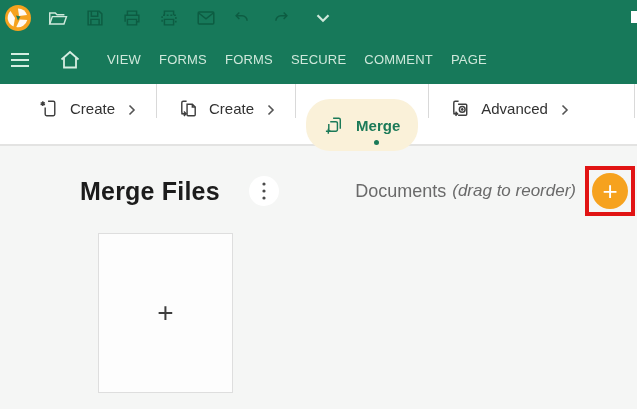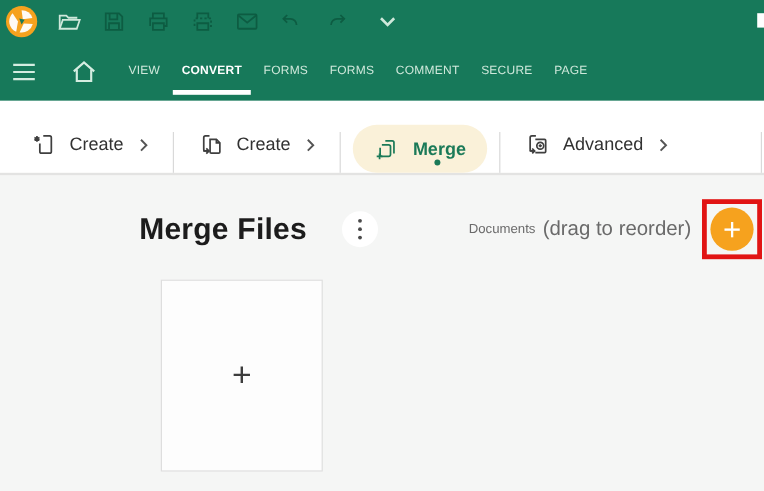--- a/index.html
+++ b/index.html
@@ -12,58 +12,58 @@
   .logo { width:28px; height:28px; flex:0 0 auto; }
   .tb-icon { width:22px; height:22px; margin-left:15px; flex:0 0 auto; }
   .tb-icon.dim  svg { stroke:#0d5c42; }
   .tb-icon.lit  svg { stroke:#cfe8db; }
   .tb-icon svg { width:100%; height:100%; fill:none; stroke-width:1.6; }
   .tb-chevron { margin-left:21px; }
   .win-fragment { position:absolute; right:0; top:11px; width:6px; height:12px; background:#ffffff; }
 
   
   .menubar { height:49px; background:#17795a; display:flex; align-items:center;
-    color:#cfe8db; font-size:10px; letter-spacing:.2px; }
+    color:#cfe8db; font-size:13px; letter-spacing:.2px; }
   .hamburger { width:24px; height:24px; margin-left:8px; }
   .home { width:24px; height:24px; margin-left:26px; }
   .hamburger svg, .home svg { width:100%; height:100%; fill:none; stroke:#d5ede1; stroke-width:1.8; }
   .tabs { display:flex; height:100%; align-items:center; margin-left:16px; }
   .tab { position:relative; height:100%; display:flex; align-items:center;
     padding:0 9px; cursor:default; white-space:nowrap; }
   .tab.active { color:#ffffff; font-weight:bold; }
   .tab.active .tab-underline { position:absolute; left:2px; right:2px; bottom:5px;
     height:4px; background:#ffffff; }
 
   
   .ribbon { height:62px; background:#ffffff; border-bottom:2px solid #e3e3e2;
-    display:flex; align-items:flex-end; padding-left:12px; }
+    display:flex; align-items:flex-start; padding-left:24px; }
   .rib-item { display:flex; align-items:center; gap:9px; padding:0 14px;
     font-size:15px; color:#323232; height:48px; }
   .rib-item .ric { width:23px; height:23px; }
   .rib-item .ric svg { width:100%; height:100%; fill:none; stroke:#3f3f3f; stroke-width:1.5; }
   .rib-chev { width:8px; height:12px; margin-left:4px; }
   .rib-chev svg { width:100%; height:100%; fill:none; stroke:#555; stroke-width:1.6; }
   .rib-div { width:1px; height:34px; background:#d9d9d9; margin:0 6px; }
-  .pill { position:relative; background:#faf1d9; border-radius:24px; height:40px;
-    padding:0 18px; margin:0 4px; }
+  .pill { position:relative; background:#faf1d9; border-radius:24px; height:52px;
+    padding:0 18px; margin:15px 4px; }
   .pill .ric svg { stroke:#1b7a58; }
   .pill .rib-label { color:#1b7a58; font-weight:bold; }
   .pill .active-dot { position:absolute; left:61%; bottom:6px; width:5px; height:5px;
     border-radius:50%; background:#1b7a58; }
 
   
-  .content { padding:20px 0 0 116px; }
+  .content { padding:20px 0 0 80px; }
   .header-row { display:flex; align-items:center; height:50px; padding-right:2px; }
   .page-title { font-size:25px; font-weight:600; color:#1c1c1c; letter-spacing:.2px; }
   .kebab { width:30px; height:30px; border-radius:50%; background:#ffffff;
     margin-left:29px; display:flex; align-items:center; justify-content:center; }
   .kebab svg { width:4px; height:18px; fill:#4a4a4a; }
   .spacer { flex:1; }
-  .docs-label { font-size:11px; color:#6a6a6a; }
-  .docs-hint { font-size:17px; color:#6a6a6a; margin-left:6px; }
+  .docs-label { font-size:18px; color:#6a6a6a; }
+  .docs-hint { font-size:17px; color:#6a6a6a; font-style:italic; margin-left:6px; }
   .add-highlight { margin-left:9px; border:4px solid #e11414; padding:3px;
     width:50px; height:50px; display:flex; align-items:center; justify-content:center; }
   .add-btn { width:36px; height:36px; border-radius:50%; background:#f6a21e;
     color:#ffffff; font-size:26px; line-height:34px; text-align:center;
     border:none; display:block; }
   .placeholder-card { margin:17px 0 0 18px; width:135px; height:160px;
     background:#fdfdfd; border:1px solid #dedede;
     display:flex; align-items:center; justify-content:center; }
   .placeholder-plus { font-size:28px; color:#3d3d3d; font-weight:400; }
 </style>
@@ -140,28 +140,24 @@
       </svg>
   </div>
   <div class="home">
     <svg viewBox="0 0 24 24">
         <path d="M3.5 11.5L12 4l8.5 7.5"></path>
         <path d="M6 10v9.5h12V10"></path>
       </svg>
   </div>
   <div class="tabs">
     <div class="tab">VIEW</div>
-    <div class="tab active">
-      <span>CONVERT</span>
-      <span class="tab-underline"></span>
-    </div>
     <div class="tab">FORMS</div>
     <div class="tab">FORMS</div>
+    <div class="tab">SECURE</div>
     <div class="tab">COMMENT</div>
-    <div class="tab">SECURE</div>
     <div class="tab">PAGE</div>
   </div>
 </div>
 
 <div class="ribbon">
 
   <div class="rib-item">
     <span class="ric">
       <svg viewBox="0 0 24 24">
           <path d="M5 4.5v5M2.8 5.75l4.4 2.5M7.2 5.75l-4.4 2.5"></path>

